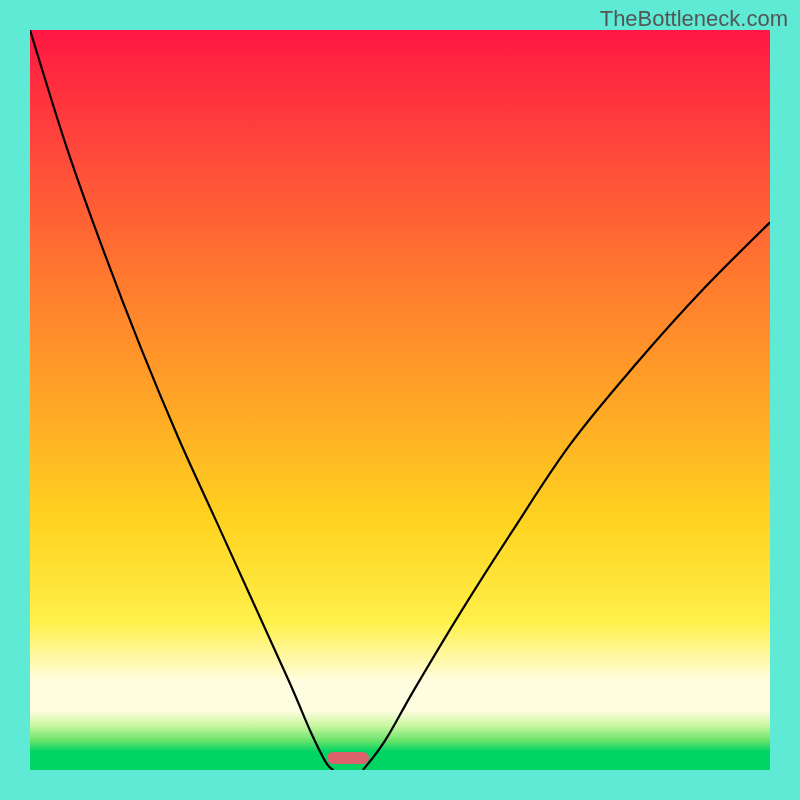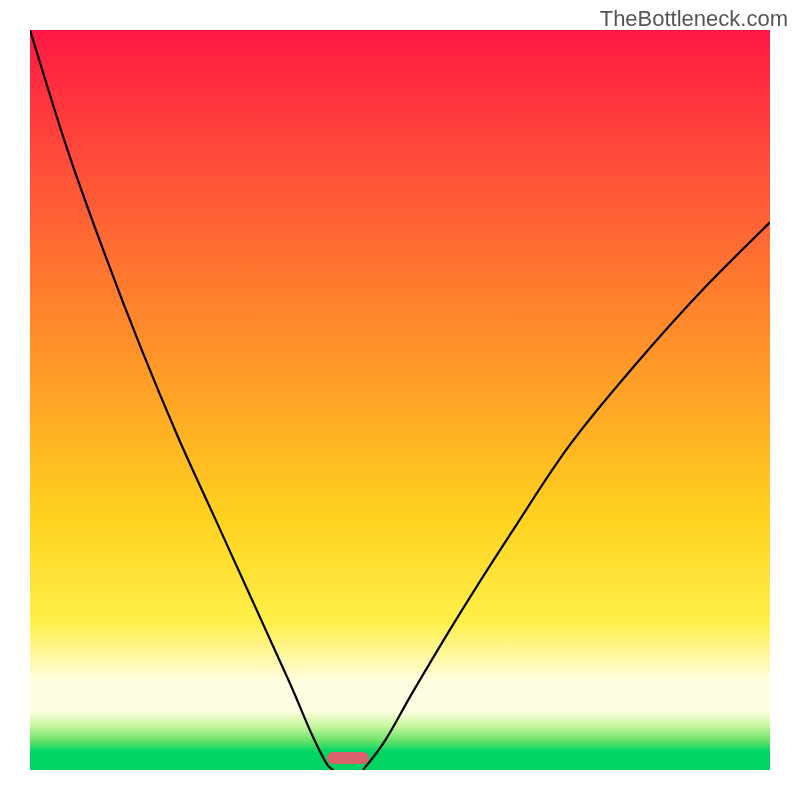--- a/index.html
+++ b/index.html
@@ -10,21 +10,21 @@
     overflow: hidden;
     background: #000;
     font-family: Arial, Helvetica, sans-serif;
   }
   .frame {
     position: absolute;
     left: 0;
     top: 0;
     width: 800px;
     height: 800px;
-    background: #ffffff;
+    background: #5eead4;
   }
   .plot {
     position: absolute;
     left: 30px;
     top: 30px;
     width: 740px;
     height: 740px;
     
     background: linear-gradient(
       to bottom,

